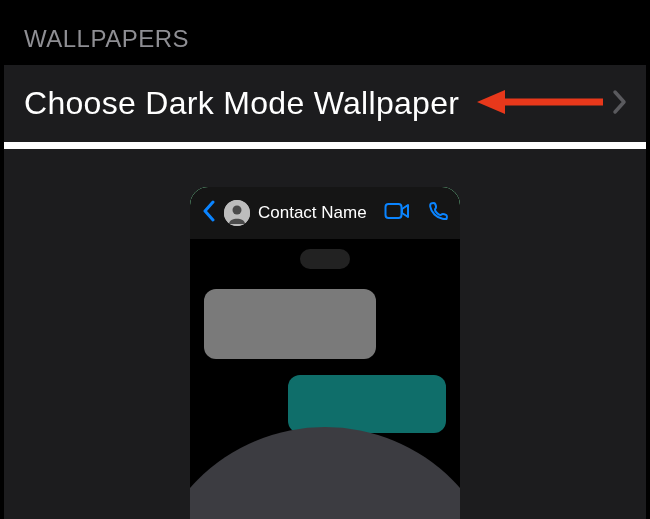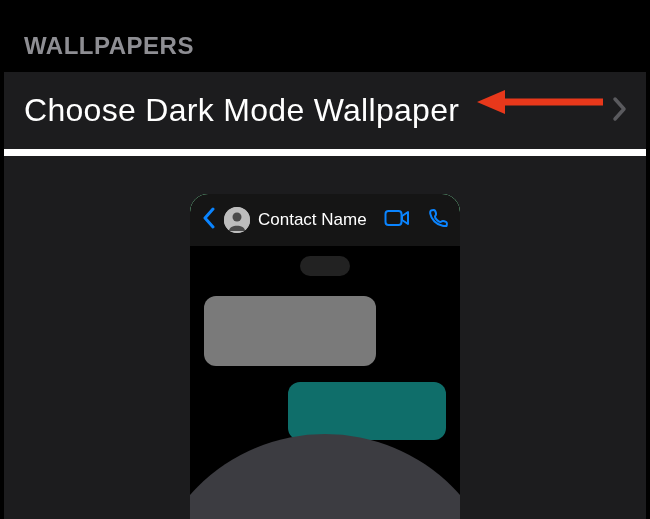--- a/index.html
+++ b/index.html
@@ -9,25 +9,25 @@
     }
     body {
       width: 650px;
       height: 519px;
       background: #000;
       font-family: -apple-system, BlinkMacSystemFont, "Helvetica Neue", Arial, sans-serif;
       overflow: hidden;
       position: relative;
     }
     .section-header {
-      padding: 32px 24px 12px 24px;
+      padding: 25px 24px 12px 24px;
       color: #8e8e93;
       font-size: 24px;
       letter-spacing: 0.5px;
-      font-weight: 700;
+      font-weight: 400;
     }
     .panel {
       margin: 0 4px;
       background: #1c1c1e;
       height: calc(100% - 60px);
     }
     .menu-row {
       display: flex;
       align-items: center;
       justify-content: space-between;

